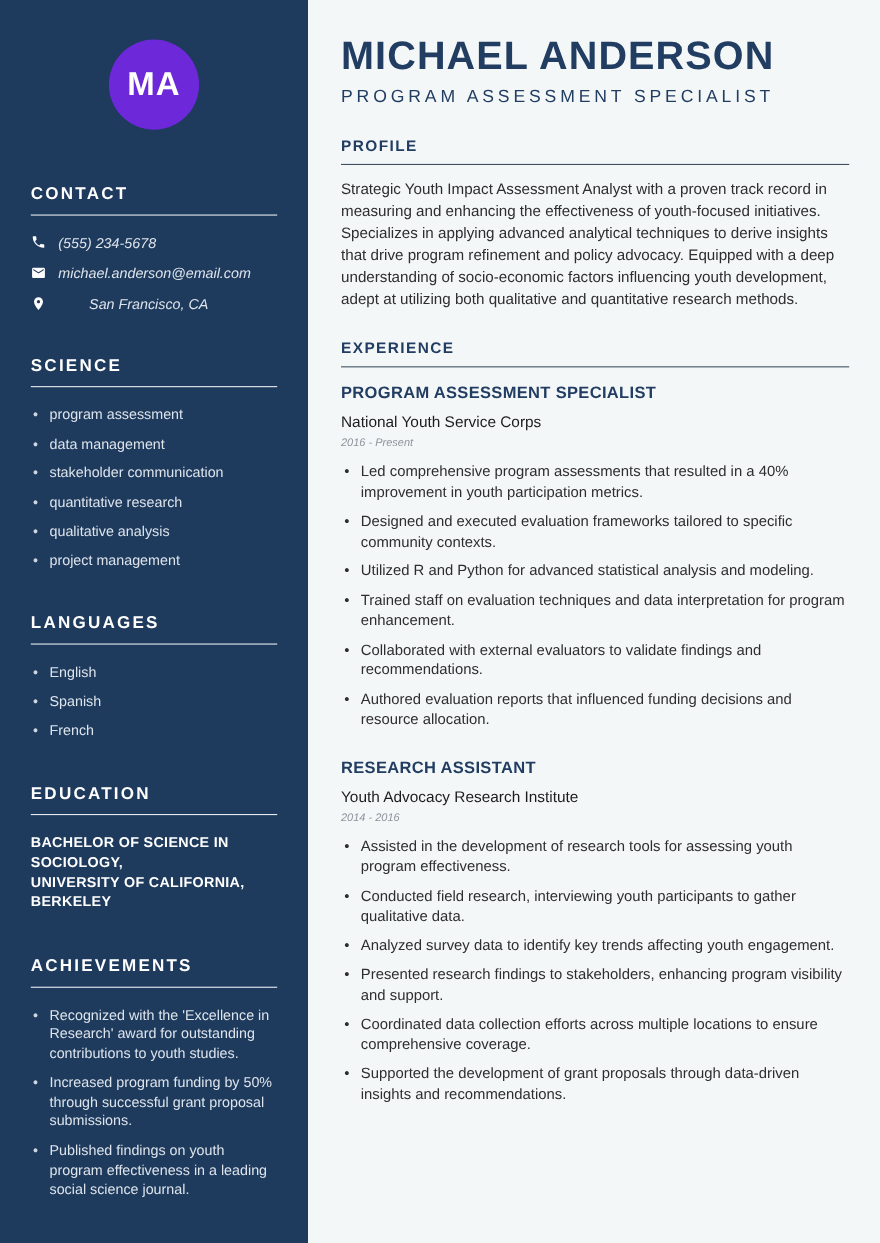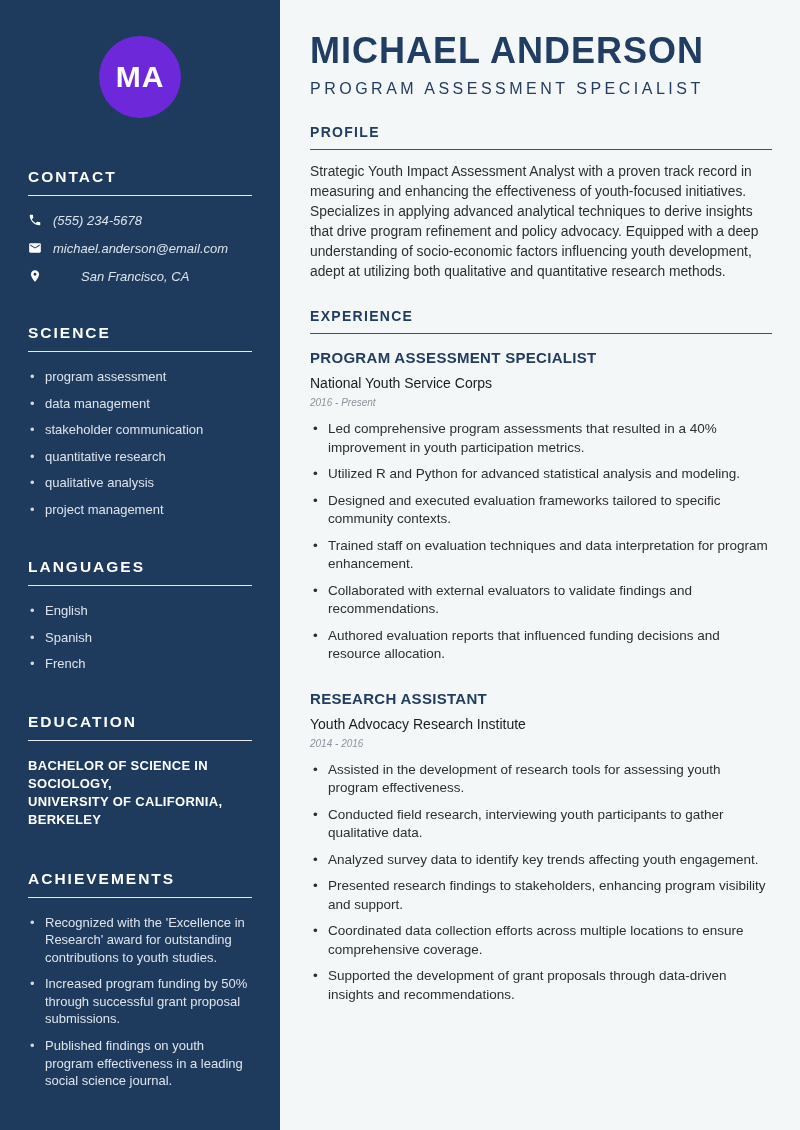--- a/index.html
+++ b/index.html
@@ -267,22 +267,22 @@
     <section class="main-section">
       <div class="main-heading">EXPERIENCE</div>
       <hr class="main-rule">
 
       <article class="job">
         <div class="job-title">PROGRAM ASSESSMENT SPECIALIST</div>
         <div class="job-company">National Youth Service Corps</div>
         <div class="job-dates">2016 - Present</div>
         <ul class="job-bullets">
           <li>Led comprehensive program assessments that resulted in a 40% improvement in youth participation metrics.</li>
+          <li>Designed and executed evaluation frameworks tailored to specific community contexts.</li>
           <li>Utilized R and Python for advanced statistical analysis and modeling.</li>
-          <li>Designed and executed evaluation frameworks tailored to specific community contexts.</li>
           <li>Trained staff on evaluation techniques and data interpretation for program enhancement.</li>
           <li>Collaborated with external evaluators to validate findings and recommendations.</li>
           <li>Authored evaluation reports that influenced funding decisions and resource allocation.</li>
         </ul>
       </article>
 
       <article class="job">
         <div class="job-title">RESEARCH ASSISTANT</div>
         <div class="job-company">Youth Advocacy Research Institute</div>
         <div class="job-dates">2014 - 2016</div>

